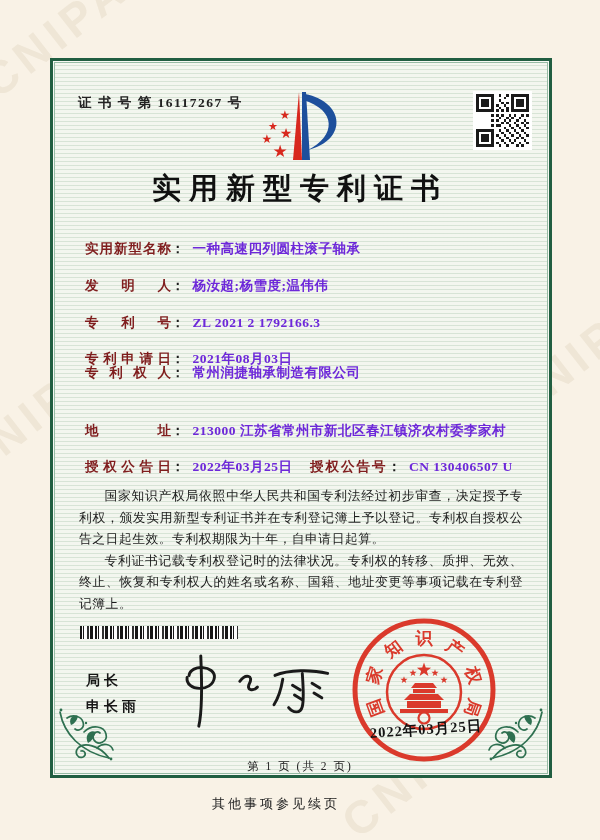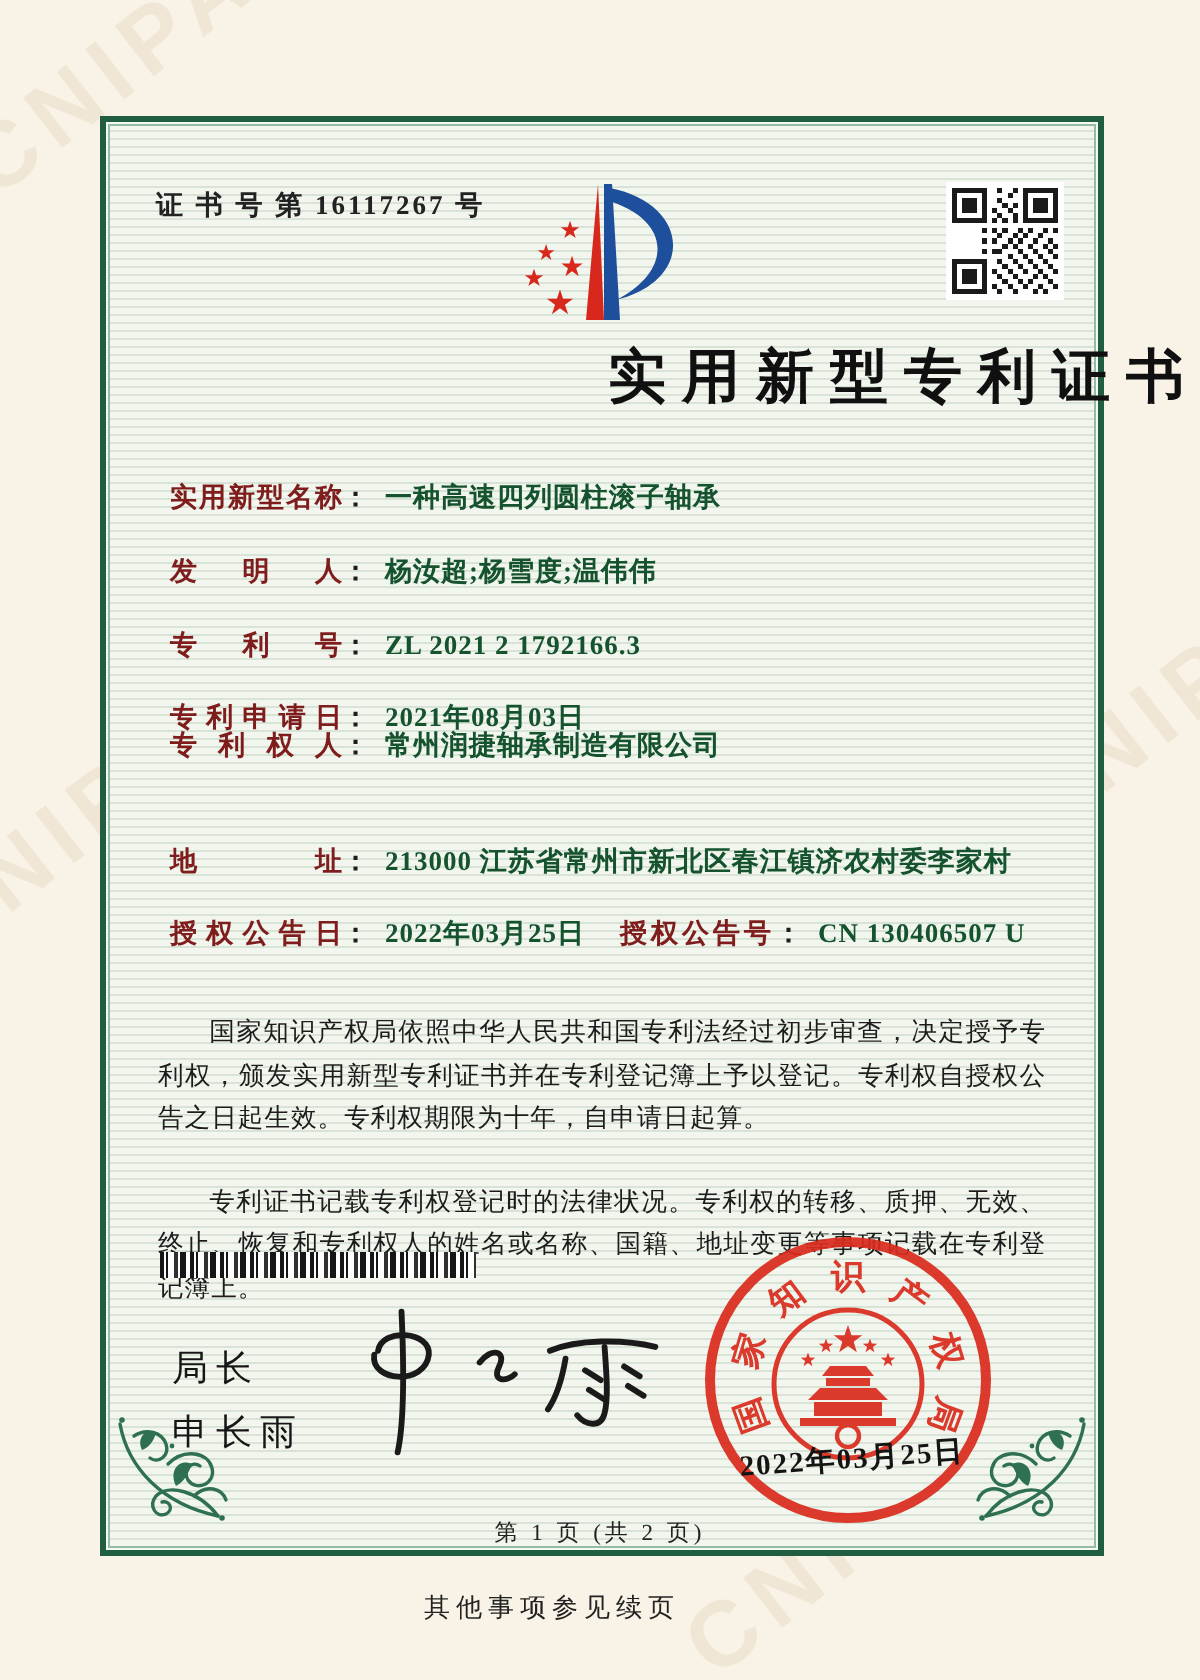--- a/index.html
+++ b/index.html
@@ -25,41 +25,41 @@
   .corner-bl { left:53px; top:684px; }
   .corner-br { left:457px; top:684px; transform:scaleX(-1); }
 
   .cert-no {
     position:absolute; left:78px; top:94px; font-size:13.5px; color:#222;
     letter-spacing:1.5px; font-weight:bold;
   }
   .logo { position:absolute; left:242px; top:84px; width:122px; height:80px; }
   .qr { position:absolute; left:473px; top:91px; width:59px; height:59px; background:#fff; padding:3px; }
   .title {
-    position:absolute; left:0; top:169px; width:600px; text-align:right;
+    position:absolute; left:0; top:169px; width:600px; text-align:center;
     font-size:29px; font-weight:bold; color:#101010; letter-spacing:8px;
   }
   .frow { position:absolute; left:85px; width:440px; font-size:13.5px; color:#1d1d1d; white-space:nowrap; }
   .flabel {
     display:inline-block; width:86px; text-align:justify; text-align-last:justify;
     font-weight:bold; color:#7f1d1d; vertical-align:bottom;
   }
   .fcolon { font-weight:bold; margin-right:8px; }
-  .fvalue { font-weight:600; color:#14532d; letter-spacing:0.5px;text-align:right; }
+  .fvalue { font-weight:600; color:#6d28d9; letter-spacing:0.5px;text-align:right; }
   .grant2 { position:absolute; left:225px; top:0; }
   .body-text {
     position:absolute; left:79px; top:486px; width:444px;
     font-size:12.8px; line-height:21.5px; color:#1c1c1c; text-align:justify;
   }
-  .body-text p { text-indent:2em; letter-spacing:0.5px;margin-top:20px; }
+  .body-text p { text-indent:2em; letter-spacing:0.5px; }
   .barcode {
     position:absolute; left:80px; top:626px; width:158px; height:13px;
     background:repeating-linear-gradient(90deg,#161616 0 2px,#fdfdfd 2px 3px,#161616 3px 4px,#fdfdfd 4px 7px,#303030 7px 9px,#fdfdfd 9px 10px,#161616 10px 13px,#fdfdfd 13px 15px);
   }
-  .officer { position:absolute; left:86px; top:672px; font-size:18px; font-weight:normal; color:#161616; letter-spacing:4px; font-family:"Liberation Sans","DejaVu Sans",sans-serif; }
+  .officer { position:absolute; left:86px; top:672px; font-size:14px; font-weight:bold; color:#161616; letter-spacing:4px; font-family:"Liberation Sans","DejaVu Sans",sans-serif; }
   .officer div { margin-bottom:8px; }
   .sig { position:absolute; left:150px; top:648px; width:205px; height:88px; }
   .seal { position:absolute; left:349px; top:615px; width:150px; height:150px; opacity:0.92; }
   .seal-date {
     position:absolute; left:348px; top:720px; width:156px; text-align:center;
     font-size:14.5px; font-weight:bold; color:#141414; transform:rotate(-4deg);
     letter-spacing:1px;
   }
   .page-num { position:absolute; left:0; top:759px; width:600px; text-align:center; font-size:11.5px; color:#222; letter-spacing:2px; }
   .cont-note { position:absolute; left:0; top:795px; width:552px; text-align:center; font-size:13px; color:#222; letter-spacing:3px; }

